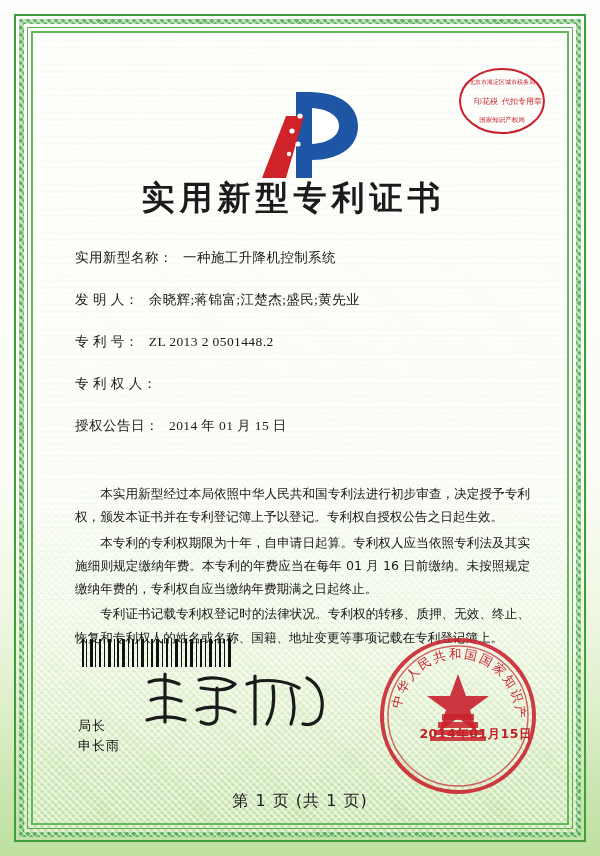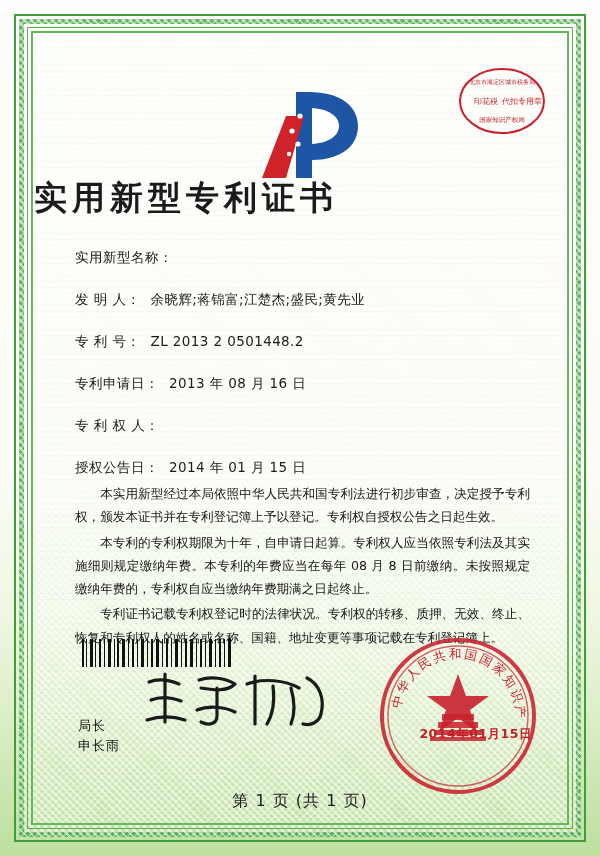--- a/index.html
+++ b/index.html
@@ -98,34 +98,35 @@
     width: 92px;
     height: 70px;
   }
 
   
   .main-title {
     position: absolute;
     top: 142px;
     left: 0;
     right: 13px;
-    text-align: left;
+    text-align: center;
     font-family: "DejaVu Sans", "Liberation Sans", sans-serif;
     font-size: 33px;
     font-weight: bold;
     letter-spacing: 5px;
     color: #1b1b1b;
   }
 
   
   .fields {
     position: absolute;
     top: 215px;
     left: 41px;
     right: 30px;
+    font-family: Liberation Serif, serif;
   }
   .field-row {
     display: flex;
     align-items: baseline;
     margin-bottom: 24px;
     font-size: 13.5px;
     color: #1a1a1a;
   }
   .field-label {
     flex: 0 0 auto;
@@ -253,45 +254,42 @@
         <text x="66" y="38" font-size="8" fill="#c9202c" text-anchor="middle" font-family="DejaVu Sans, sans-serif">代扣专用章</text>
         <text x="46" y="56" font-size="6.5" fill="#c9202c" text-anchor="middle" font-family="DejaVu Sans, sans-serif">国家知识产权局</text>
       </svg>
     </div>
 
     <div class="main-title">实用新型专利证书</div>
 
     <div class="fields">
       <div class="field-row">
         <span class="field-label">实用新型名称：</span>
+        <span class="field-value">一种施工升降机控制系统</span>
       </div>
       <div class="field-row">
         <span class="field-label">发 明 人：</span>
         <span class="field-value">余晓辉;蒋锦富;江楚杰;盛民;黄先业</span>
       </div>
       <div class="field-row">
         <span class="field-label">专 利 号：</span>
         <span class="field-value">ZL 2013 2 0501448.2</span>
       </div>
       <div class="field-row">
-        <span class="field-label">专利申请日：</span>
-        <span class="field-value">2013 年 08 月 16 日</span>
-      </div>
-      <div class="field-row">
         <span class="field-label">专 利 权 人：</span>
       </div>
       <div class="field-row">
         <span class="field-label">授权公告日：</span>
         <span class="field-value">2014 年 01 月 15 日</span>
       </div>
     </div>
 
     <div class="paragraphs">
       <p>本实用新型经过本局依照中华人民共和国专利法进行初步审查，决定授予专利权，颁发本证书并在专利登记簿上予以登记。专利权自授权公告之日起生效。</p>
-      <p>本专利的专利权期限为十年，自申请日起算。专利权人应当依照专利法及其实施细则规定缴纳年费。本专利的年费应当在每年 08 月 8 日前缴纳。未按照规定缴纳年费的，专利权自应当缴纳年费期满之日起终止。</p>
+      <p>本专利的专利权期限为十年，自申请日起算。专利权人应当依照专利法及其实施细则规定缴纳年费。本专利的年费应当在每年 01 月 16 日前缴纳。未按照规定缴纳年费的，专利权自应当缴纳年费期满之日起终止。</p>
       <p>专利证书记载专利权登记时的法律状况。专利权的转移、质押、无效、终止、恢复和专利权人的姓名或名称、国籍、地址变更等事项记载在专利登记簿上。</p>
     </div>
 
     <div class="barcode">
       <svg viewBox="0 0 150 28" width="150" height="28" preserveAspectRatio="none">
         <g fill="#111">
           <rect x="0" y="0" width="2" height="28"></rect>
           <rect x="4" y="0" width="1" height="28"></rect>
           <rect x="8" y="0" width="3" height="28"></rect>
           <rect x="13" y="0" width="1" height="28"></rect>

